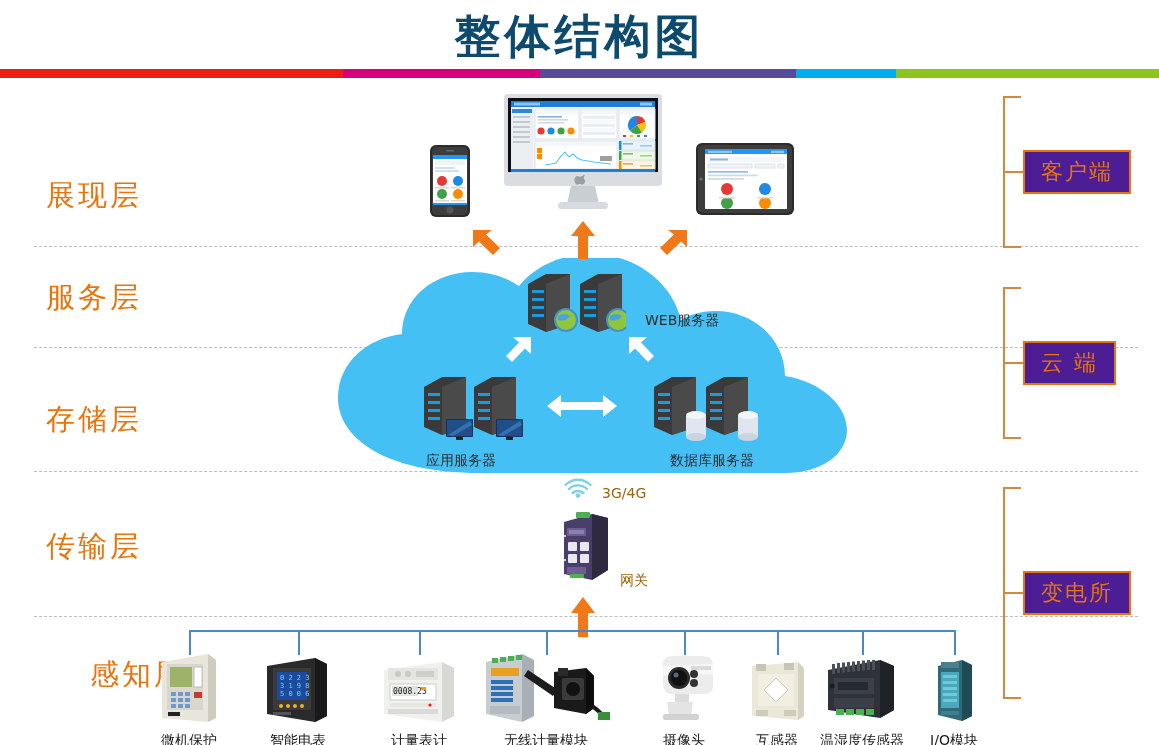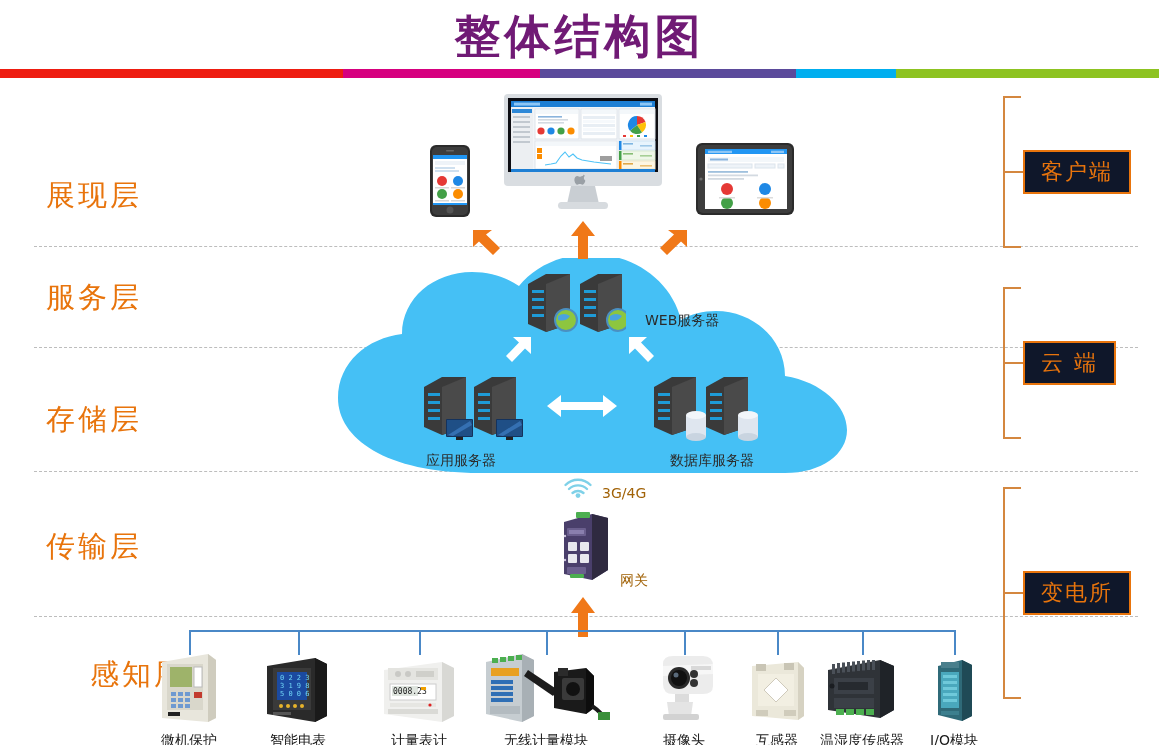--- a/index.html
+++ b/index.html
@@ -9,21 +9,21 @@
     font-family:"Liberation Sans","DejaVu Sans",sans-serif;
     position:relative; overflow:hidden;
   }
   #stage { position:absolute; inset:0; }
 
   
   .title {
     position:absolute; top:6px; left:0; width:1159px;
     text-align:center;
     font-size:46px; font-weight:bold; letter-spacing:4px;
-    color:#701a75;
+    color:#0c4a6e;
     font-family:"DejaVu Sans","Liberation Sans",sans-serif;
   }
   .colorbar { position:absolute; top:69px; left:0; height:9px; display:flex; width:1159px; }
   .colorbar > i { display:block; height:100%; }
 
   
   .layer-label {
     position:absolute; left:46px;
     font-size:29px; color:#E8740C; letter-spacing:3px;
     font-family:"DejaVu Sans","Liberation Sans",sans-serif;
@@ -45,21 +45,21 @@
   }
   .bracket .cap.top { top:0; }
   .bracket .cap.bot { bottom:0; }
   .bracket .stem {
     position:absolute; left:0; width:22px; height:2px; background:#d4873f;
     top:50%; margin-top:-1px;
   }
   .bracket-box {
     position:absolute; left:20px; top:50%;
     transform:translateY(-50%);
-    border:2px solid #E8740C; background:#0f172a;
+    border:2px solid #E8740C; background:#4c1d95;
     padding:5px 16px;
     font-size:22px; color:#E8740C; letter-spacing:2px;
     font-family:"DejaVu Sans","Liberation Sans",sans-serif;
     white-space:nowrap;
   }
 
   
   .cloud { position:absolute; }
   .cloud svg { display:block; }
 

